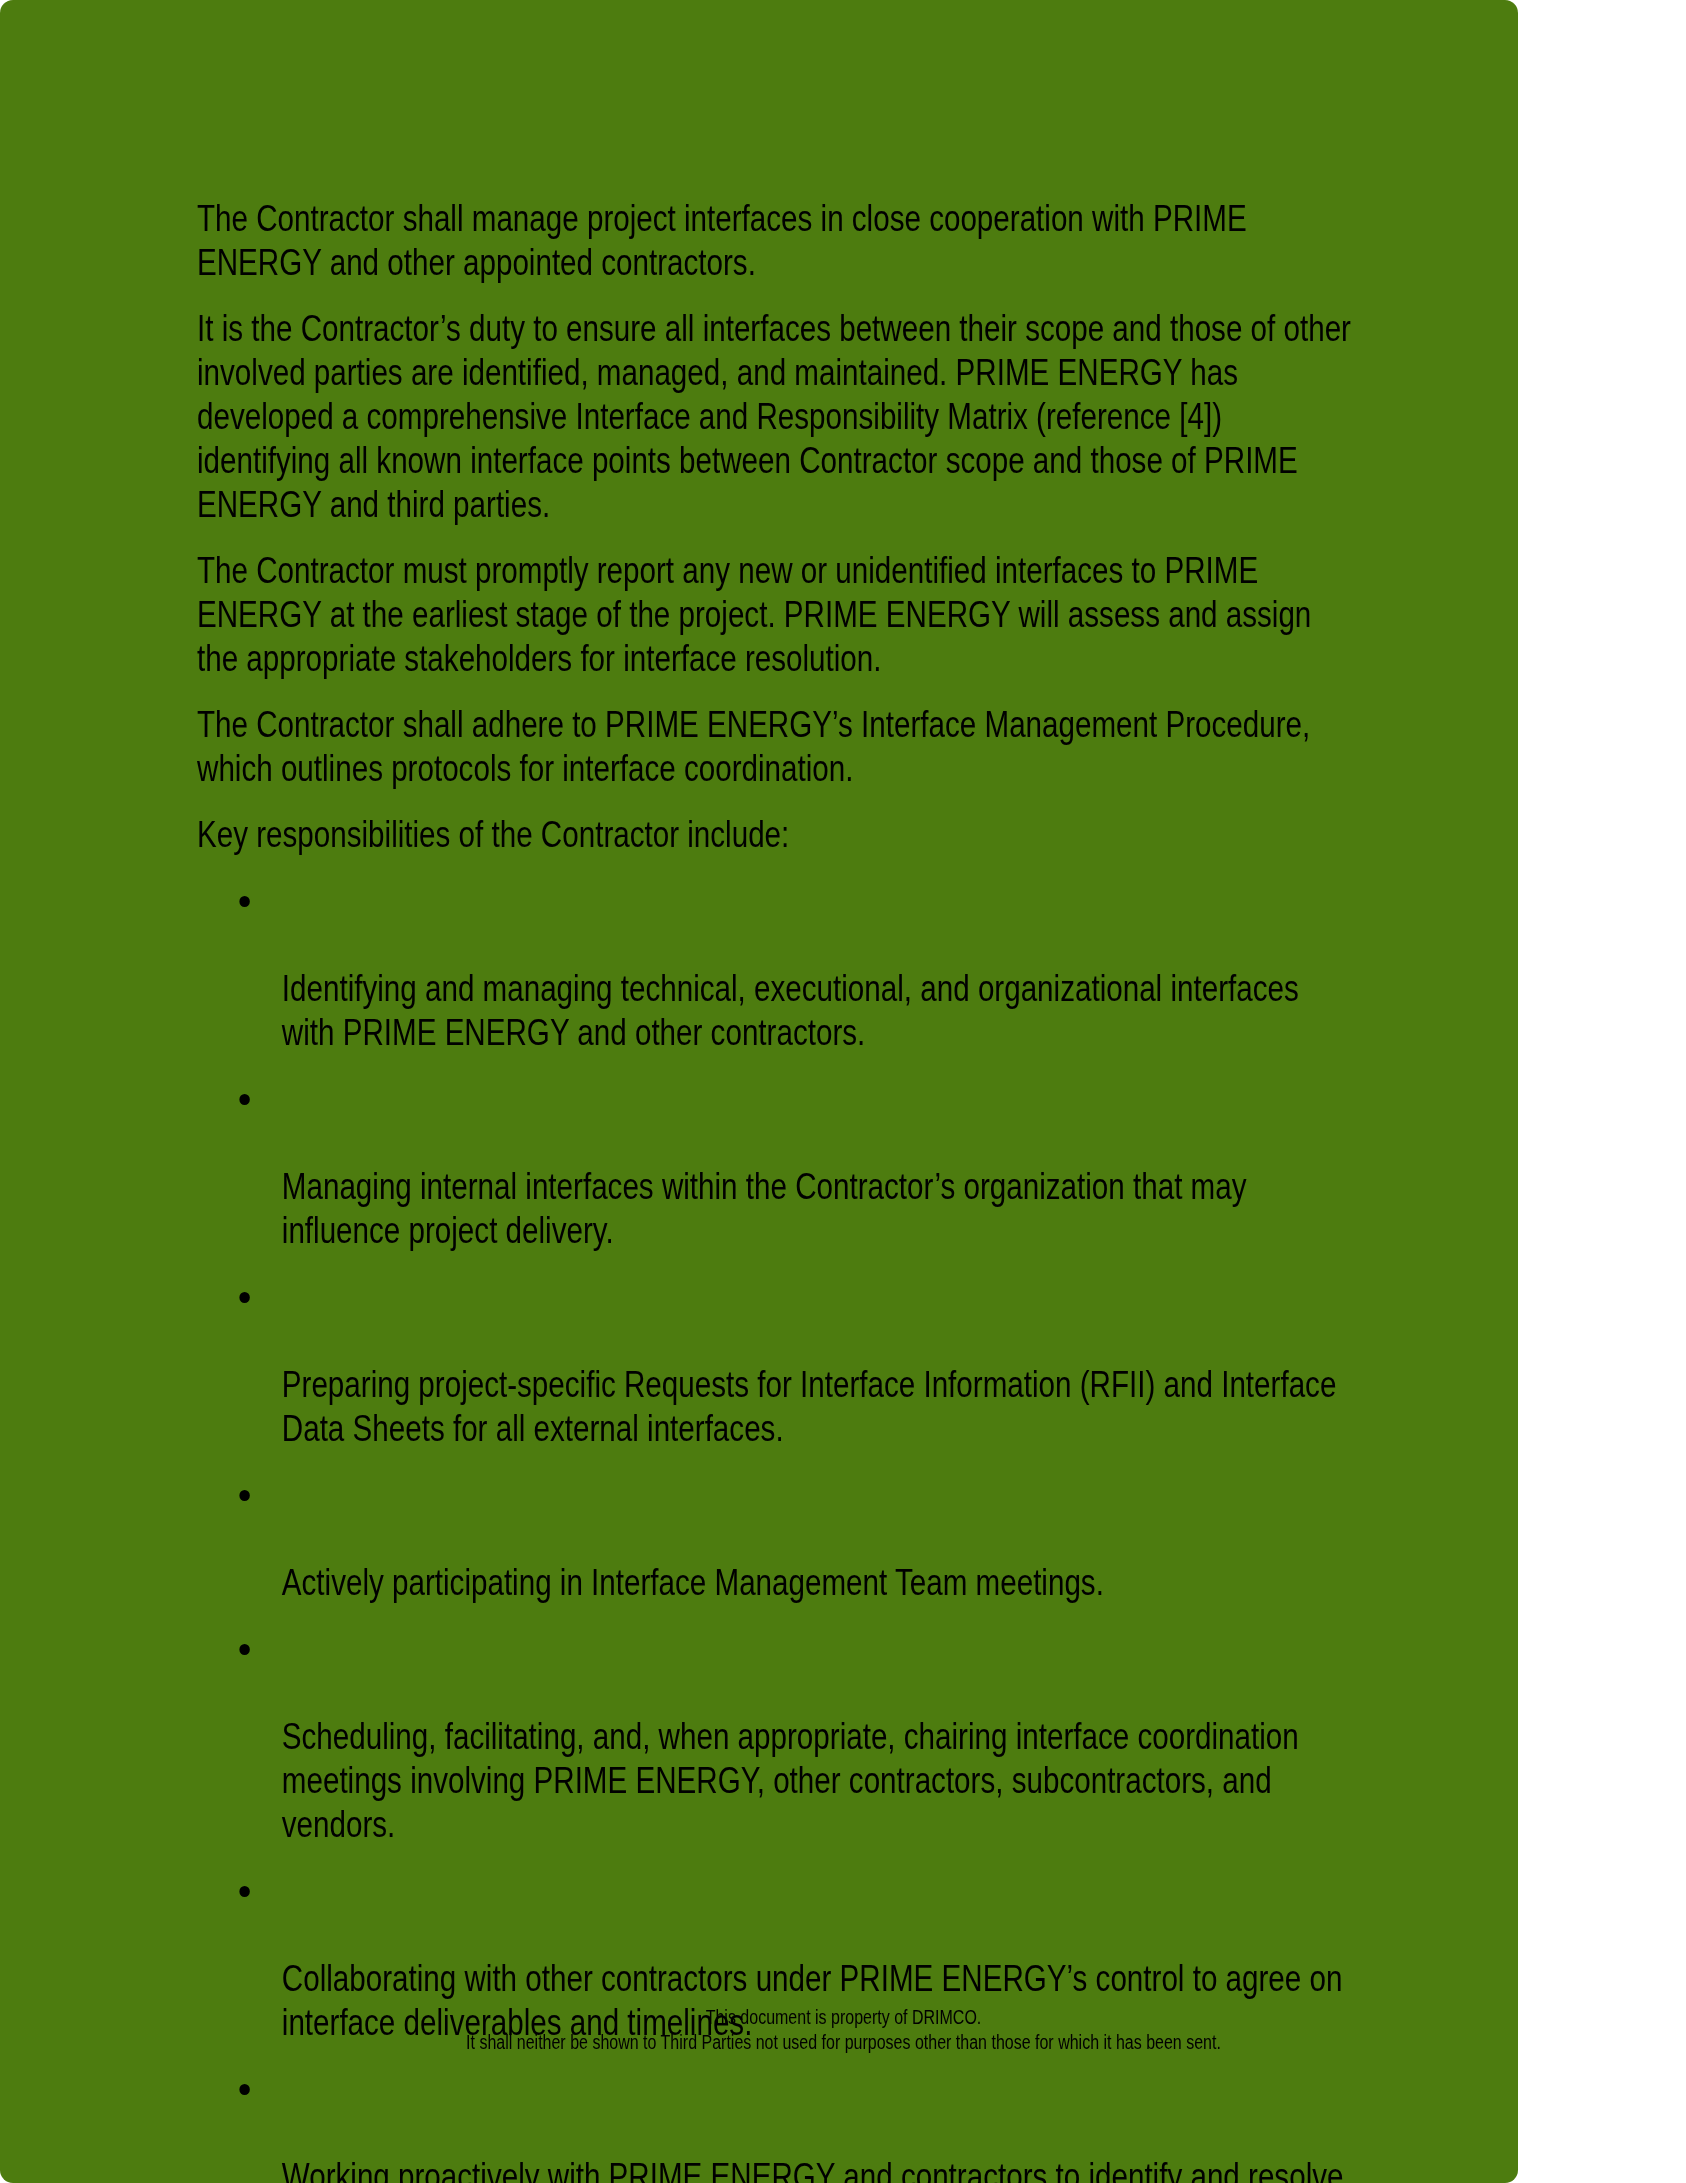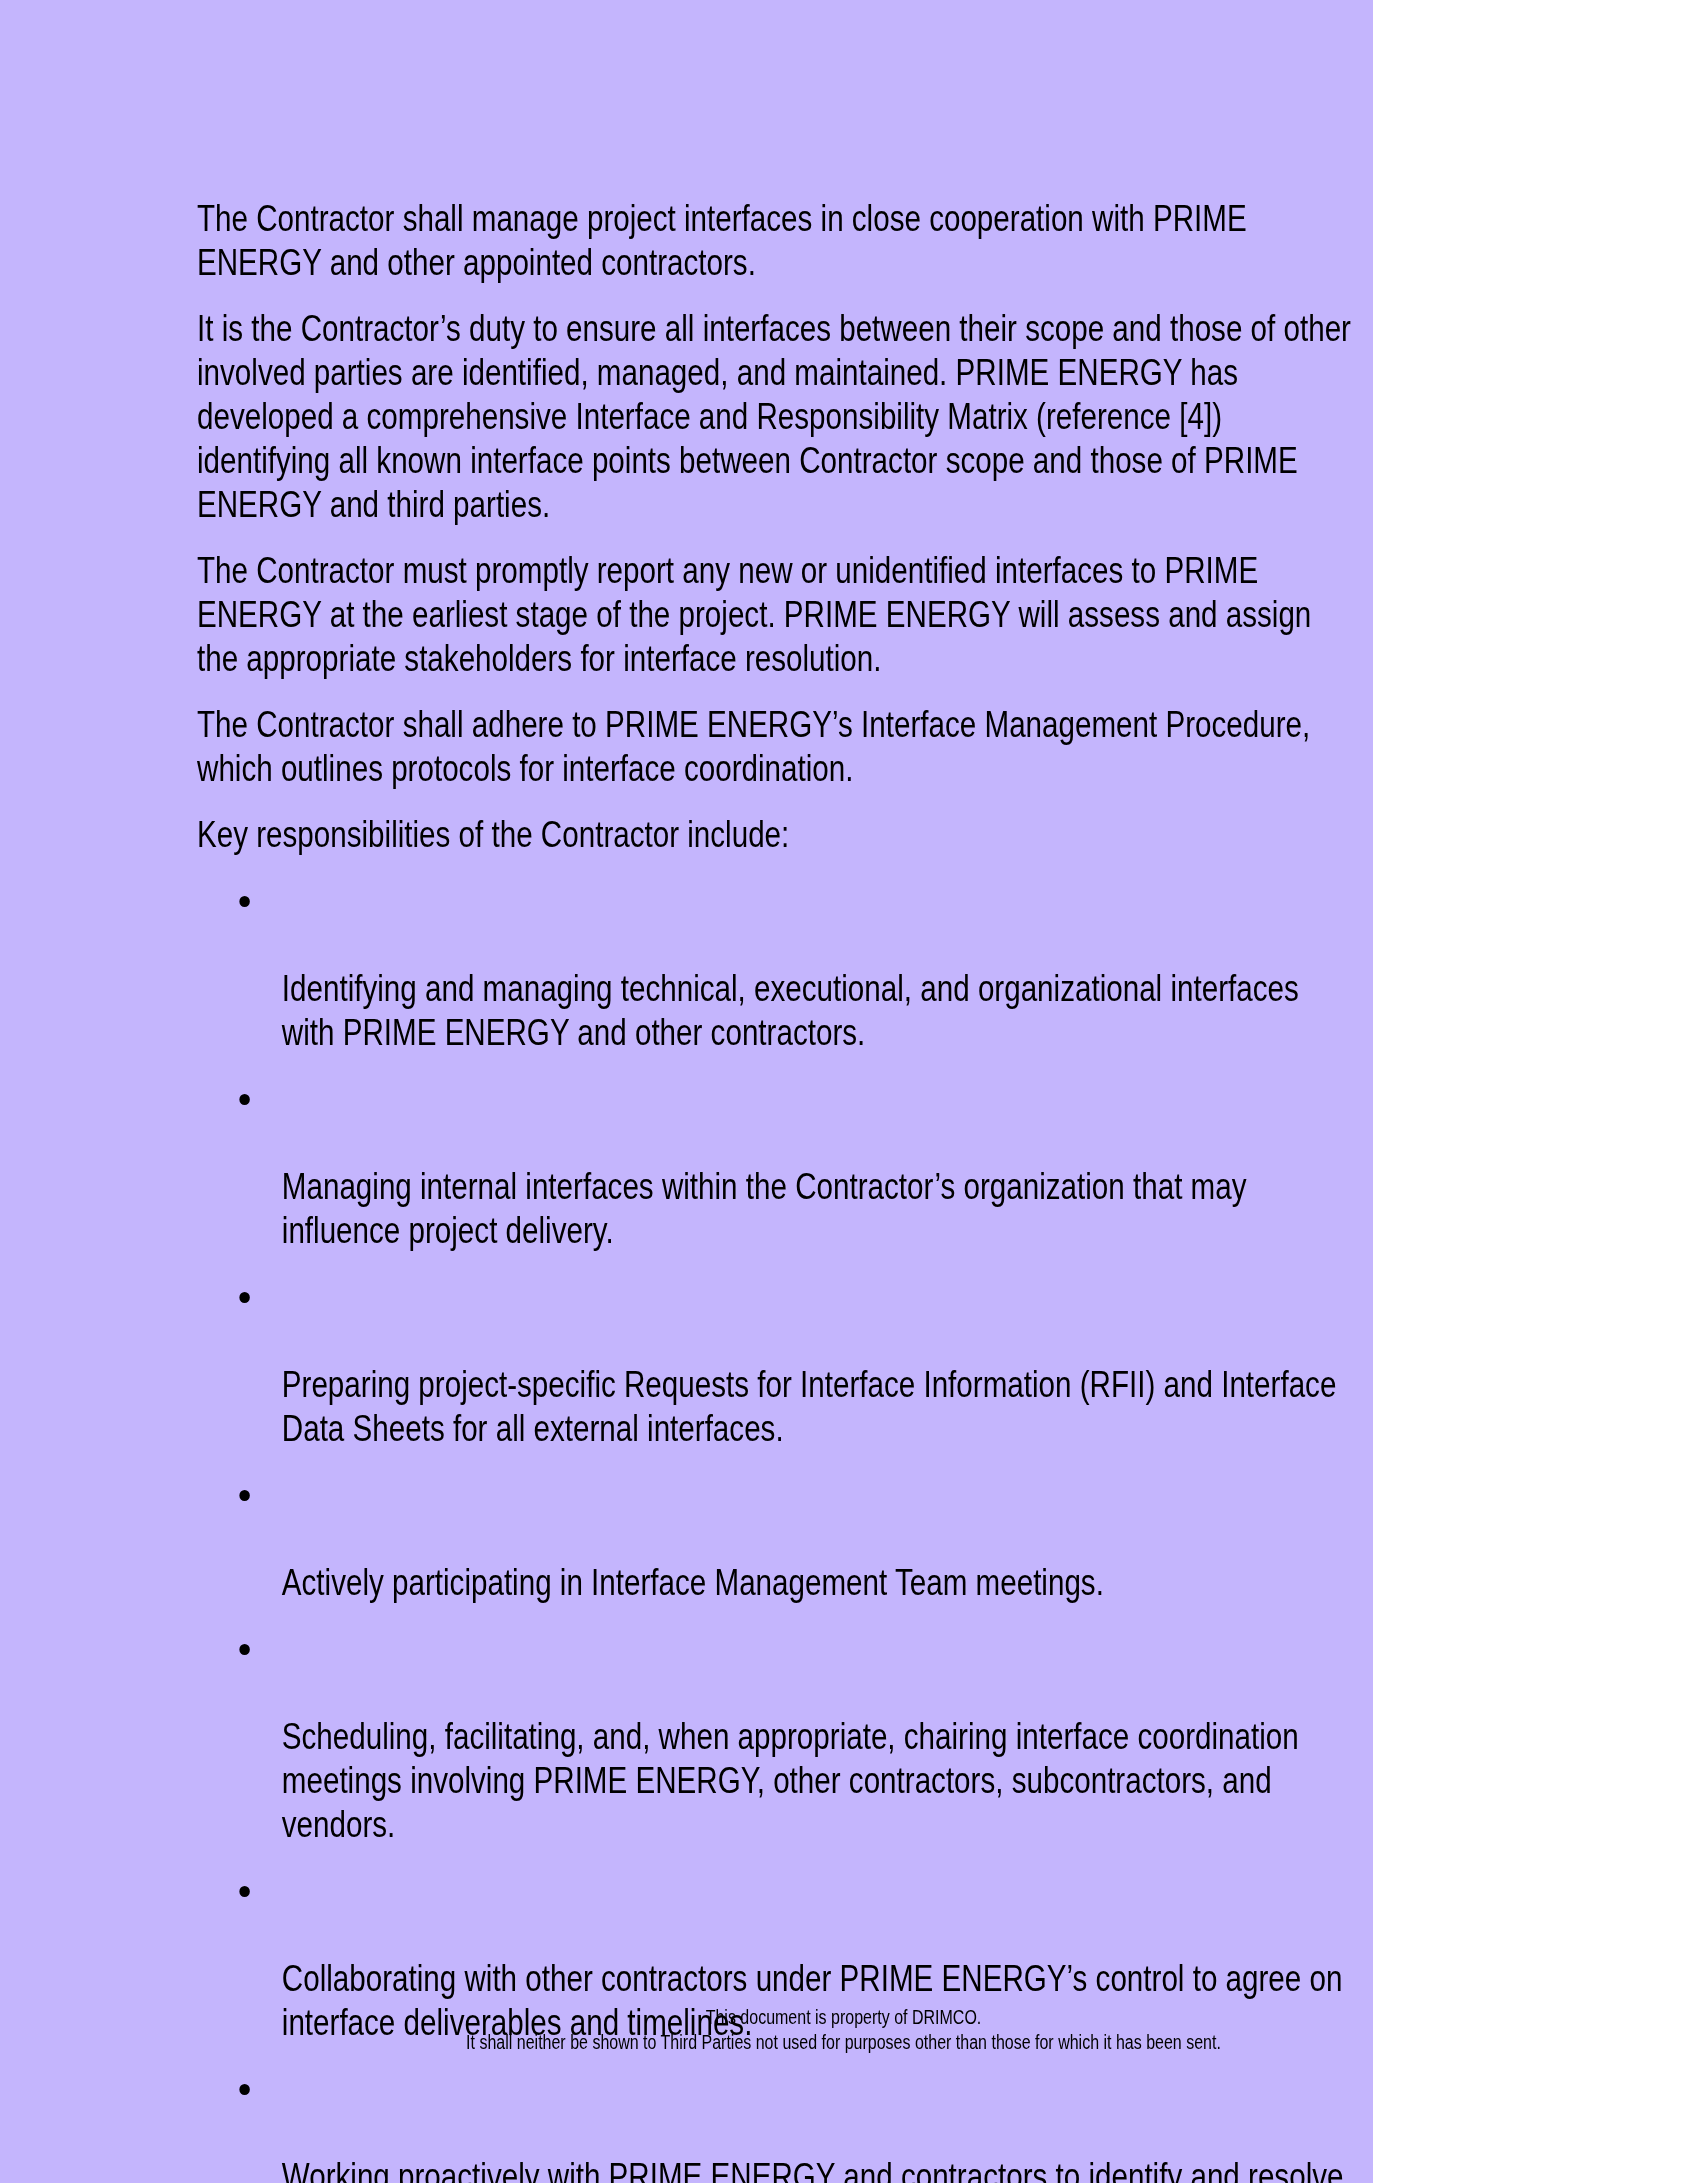--- a/index.html
+++ b/index.html
@@ -11,23 +11,24 @@
     position: relative;
     width: 1687px;
     height: 2183px;
     font-family: "Liberation Sans", "DejaVu Sans", sans-serif;
     color: #000000;
     overflow: hidden;
   }
   .page {
     position: absolute;
     left: 0; top: 0;
-    width: 1373px;
+    width: 1518px;
     height: 2183px;
-    background: #c4b5fd;
+    background: #4d7c0f;
+    border-radius: 13px;
   }
   
   .content {
     position: absolute;
     left: 197px;
     top: 197px;
     width: 1786px;
     transform: scaleX(0.8);
     transform-origin: 0 0;
   }

